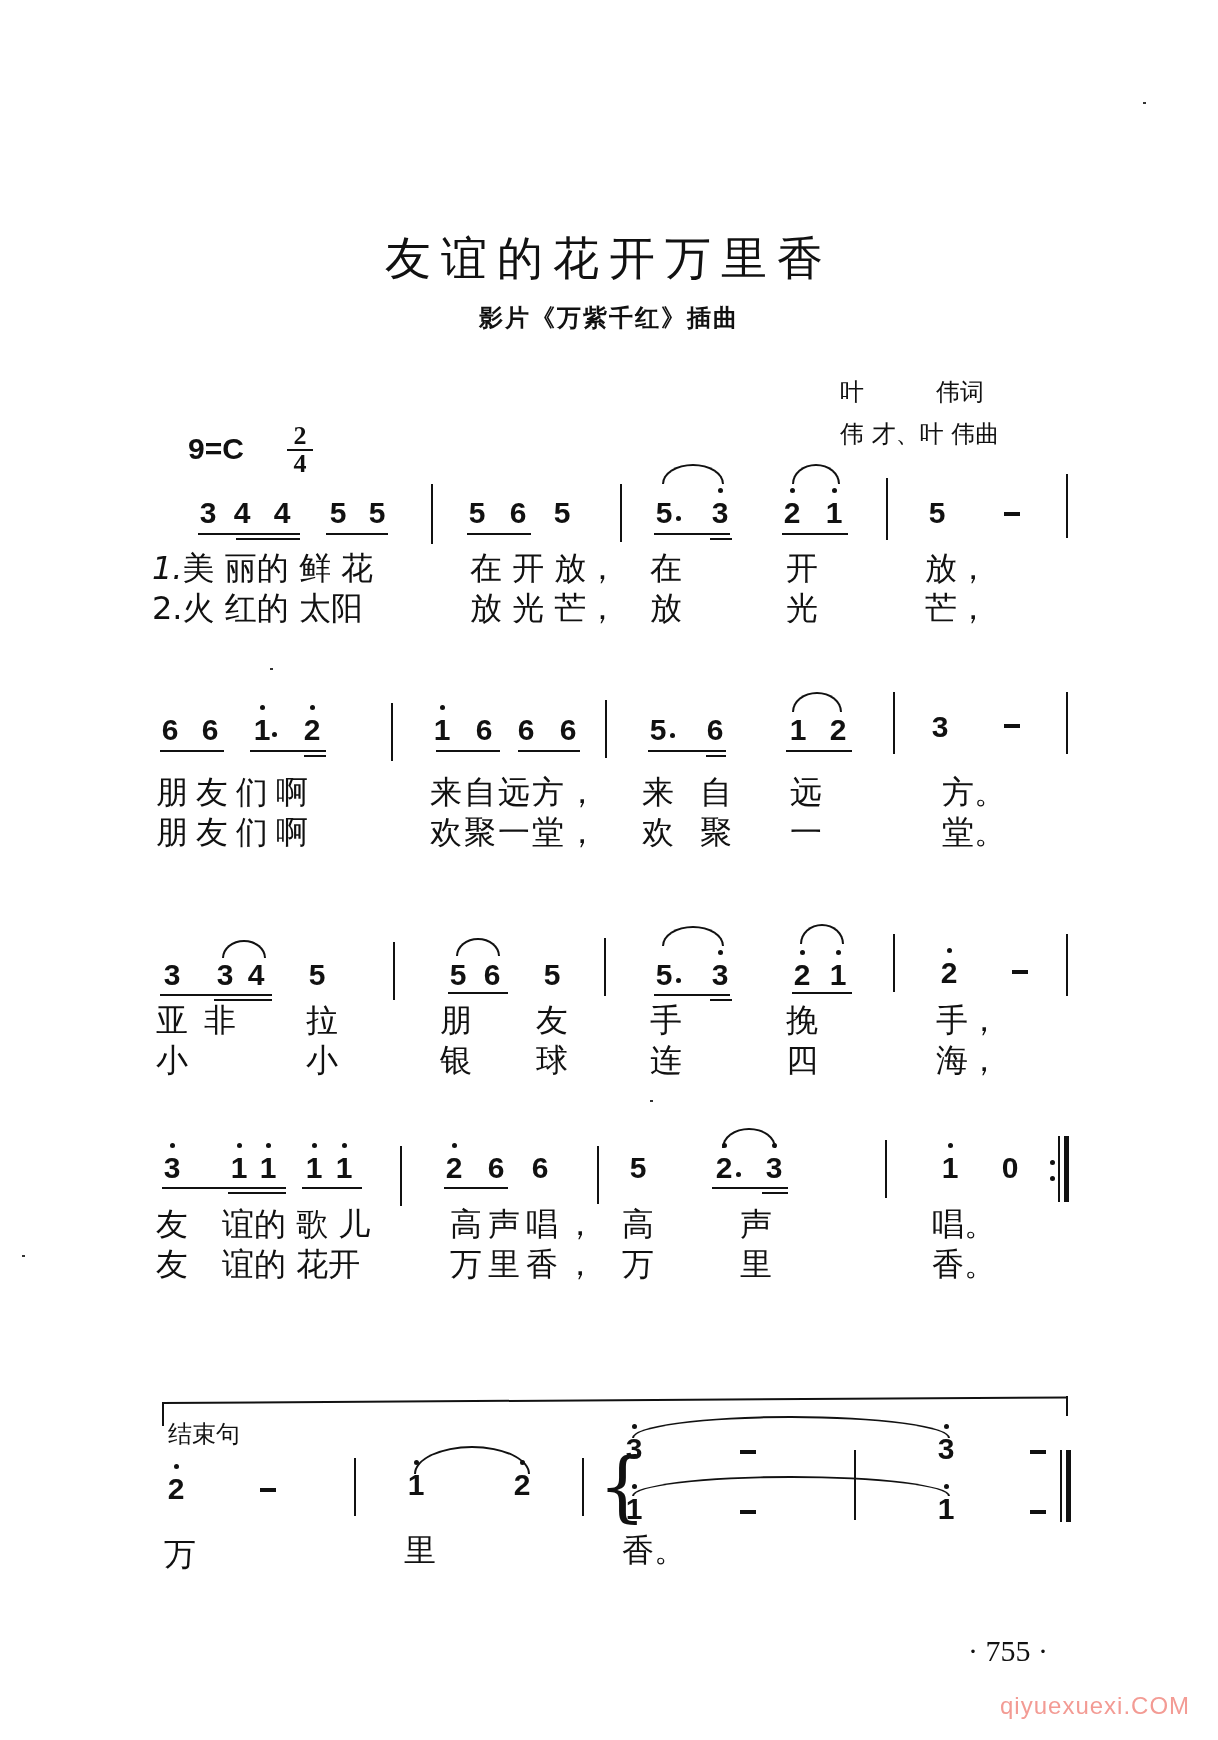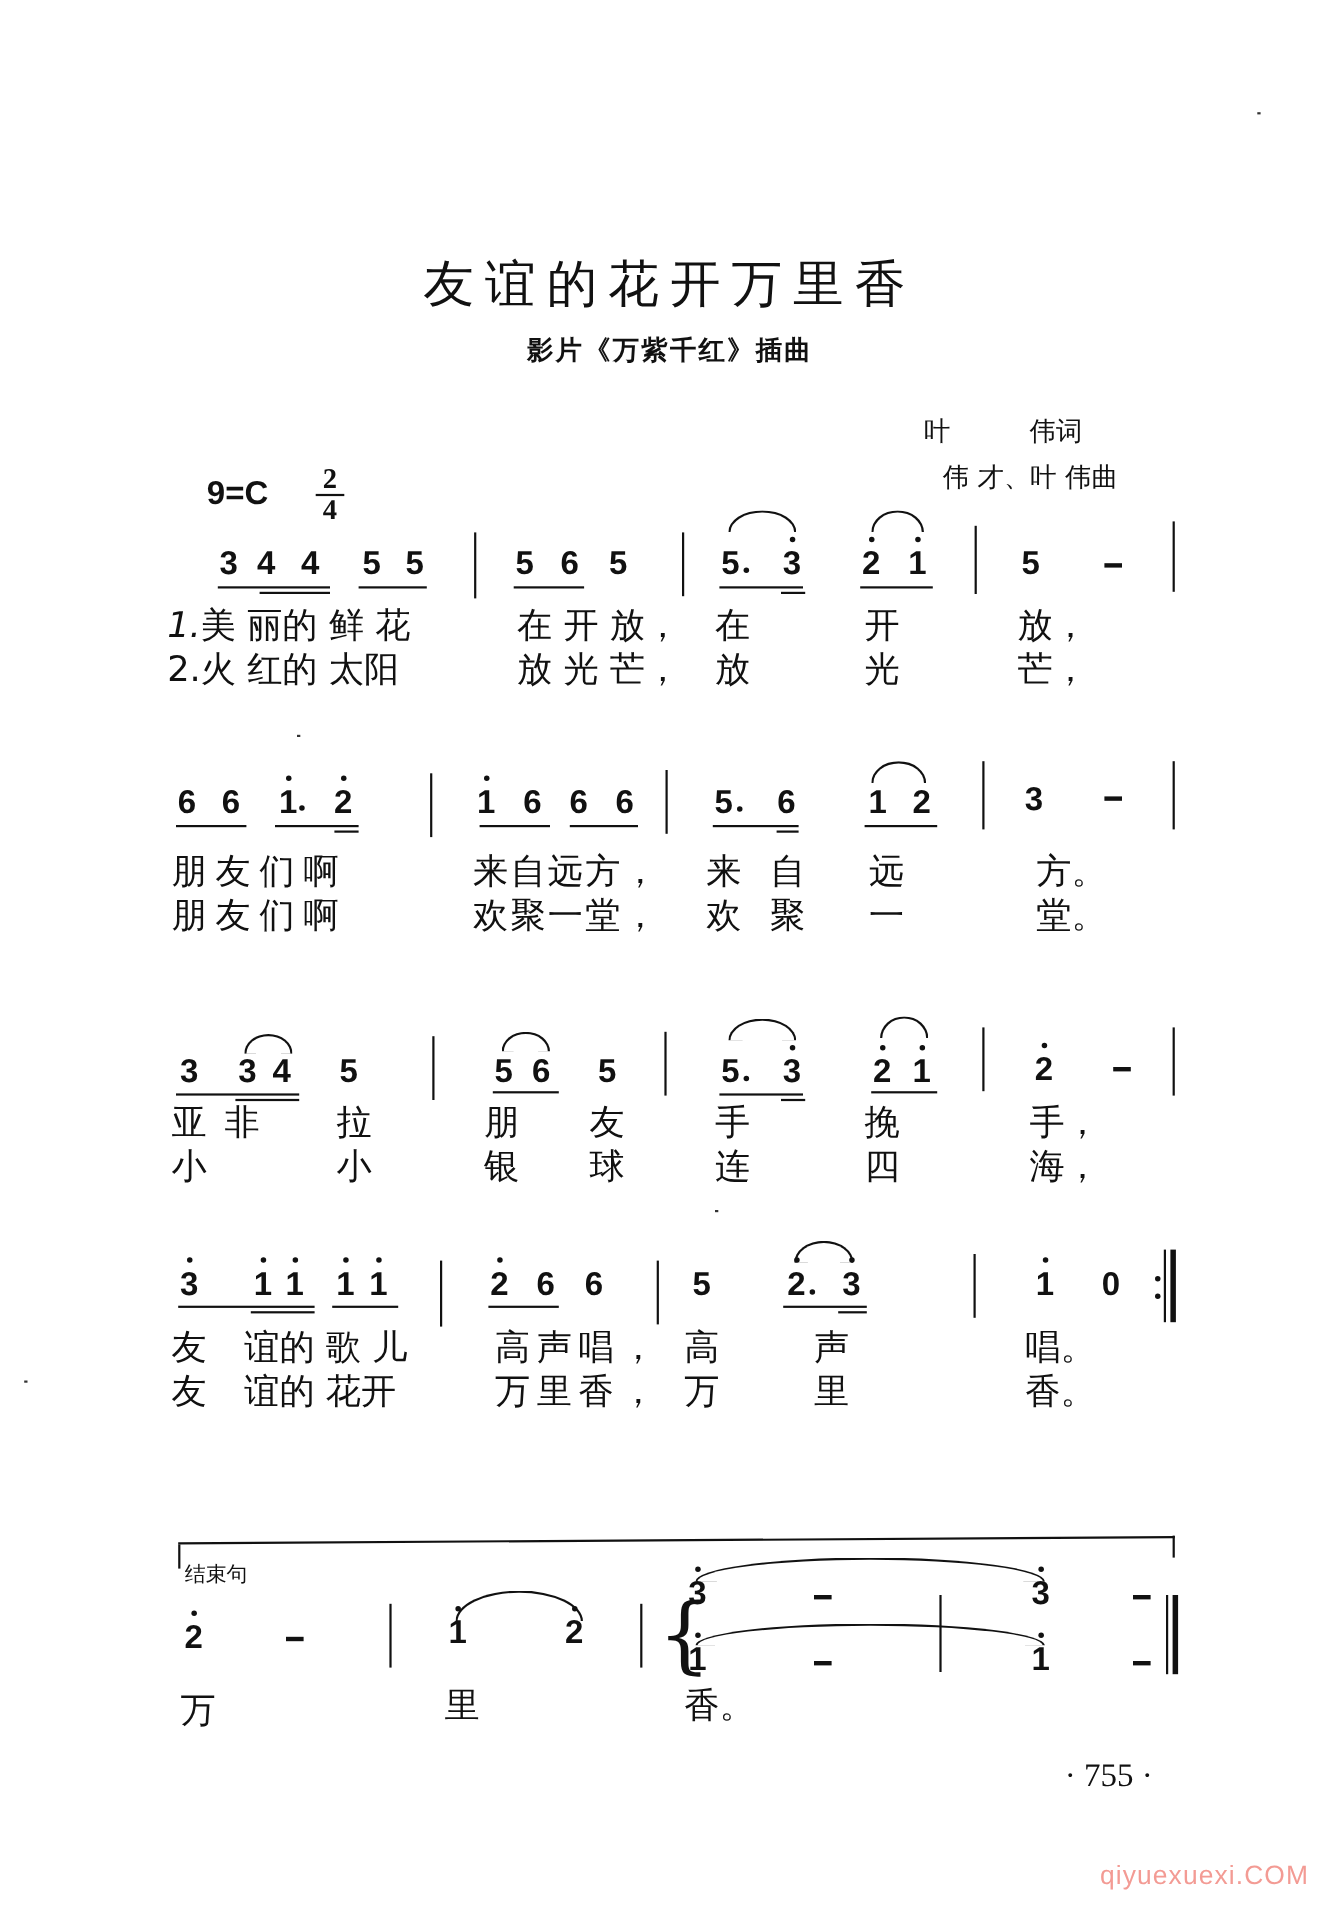--- a/index.html
+++ b/index.html
@@ -20,32 +20,32 @@
   .note .hi { position:absolute; left:10px; top:-10px; width:5px; height:5px; border-radius:50%; background:#111; }
   .aug { position:absolute; width:5px; height:5px; border-radius:50%; background:#111; }
   .beam { position:absolute; height:2px; background:#111; }
   .barline { position:absolute; width:2px; background:#111; }
   .thick { position:absolute; width:5px; background:#111; }
   .slur { position:absolute; border:2px solid #111; border-bottom:none; border-radius:50% 50% 0 0 / 100% 100% 0 0; }
   .dash { position:absolute; width:16px; height:4px; background:#111; }
   .repdot { position:absolute; width:5px; height:5px; border-radius:50%; background:#111; }
 
   .lyric { position:absolute; font-family:"DejaVu Sans", sans-serif; font-size:32px; white-space:pre; line-height:32px; }
-  .ending-label { font-family:"DejaVu Sans", sans-serif; font-size:19px; }
-  .pageno { font-family:"Liberation Serif", serif; font-size:30px; }
+  .ending-label { font-family:"DejaVu Sans", sans-serif; font-size:24px; }
+  .pageno { font-family:"Liberation Serif", serif; font-size:30px;margin-top:36px; }
   .watermark { font-family:"Liberation Sans", sans-serif; font-size:24px; color:#f39b94; letter-spacing:1px; }
   .speck { position:absolute; width:3px; height:2px; background:#333; }
 </style>
 </head>
 <body>
 
 <div class="abs title">友谊的花开万里香</div>
 <div class="abs subtitle">影片《万紫千红》插曲</div>
 <div class="abs credit" style="left:840px;top:376px;">叶　　　伟词</div>
-<div class="abs credit" style="left:840px;top:418px;margin-left:17px;">伟 才、叶 伟曲</div>
+<div class="abs credit" style="left:840px;top:418px;">伟 才、叶 伟曲</div>
 
 <div class="abs key" style="left:188px;top:432px;">9=C</div>
 <div class="abs tsig" style="left:287px;top:424px;">
   <div>2</div>
   <div class="bar"></div>
   <div>4</div>
 </div>
 
 <div>
   <div class="note" style="left:196px;top:498px;">3</div>

